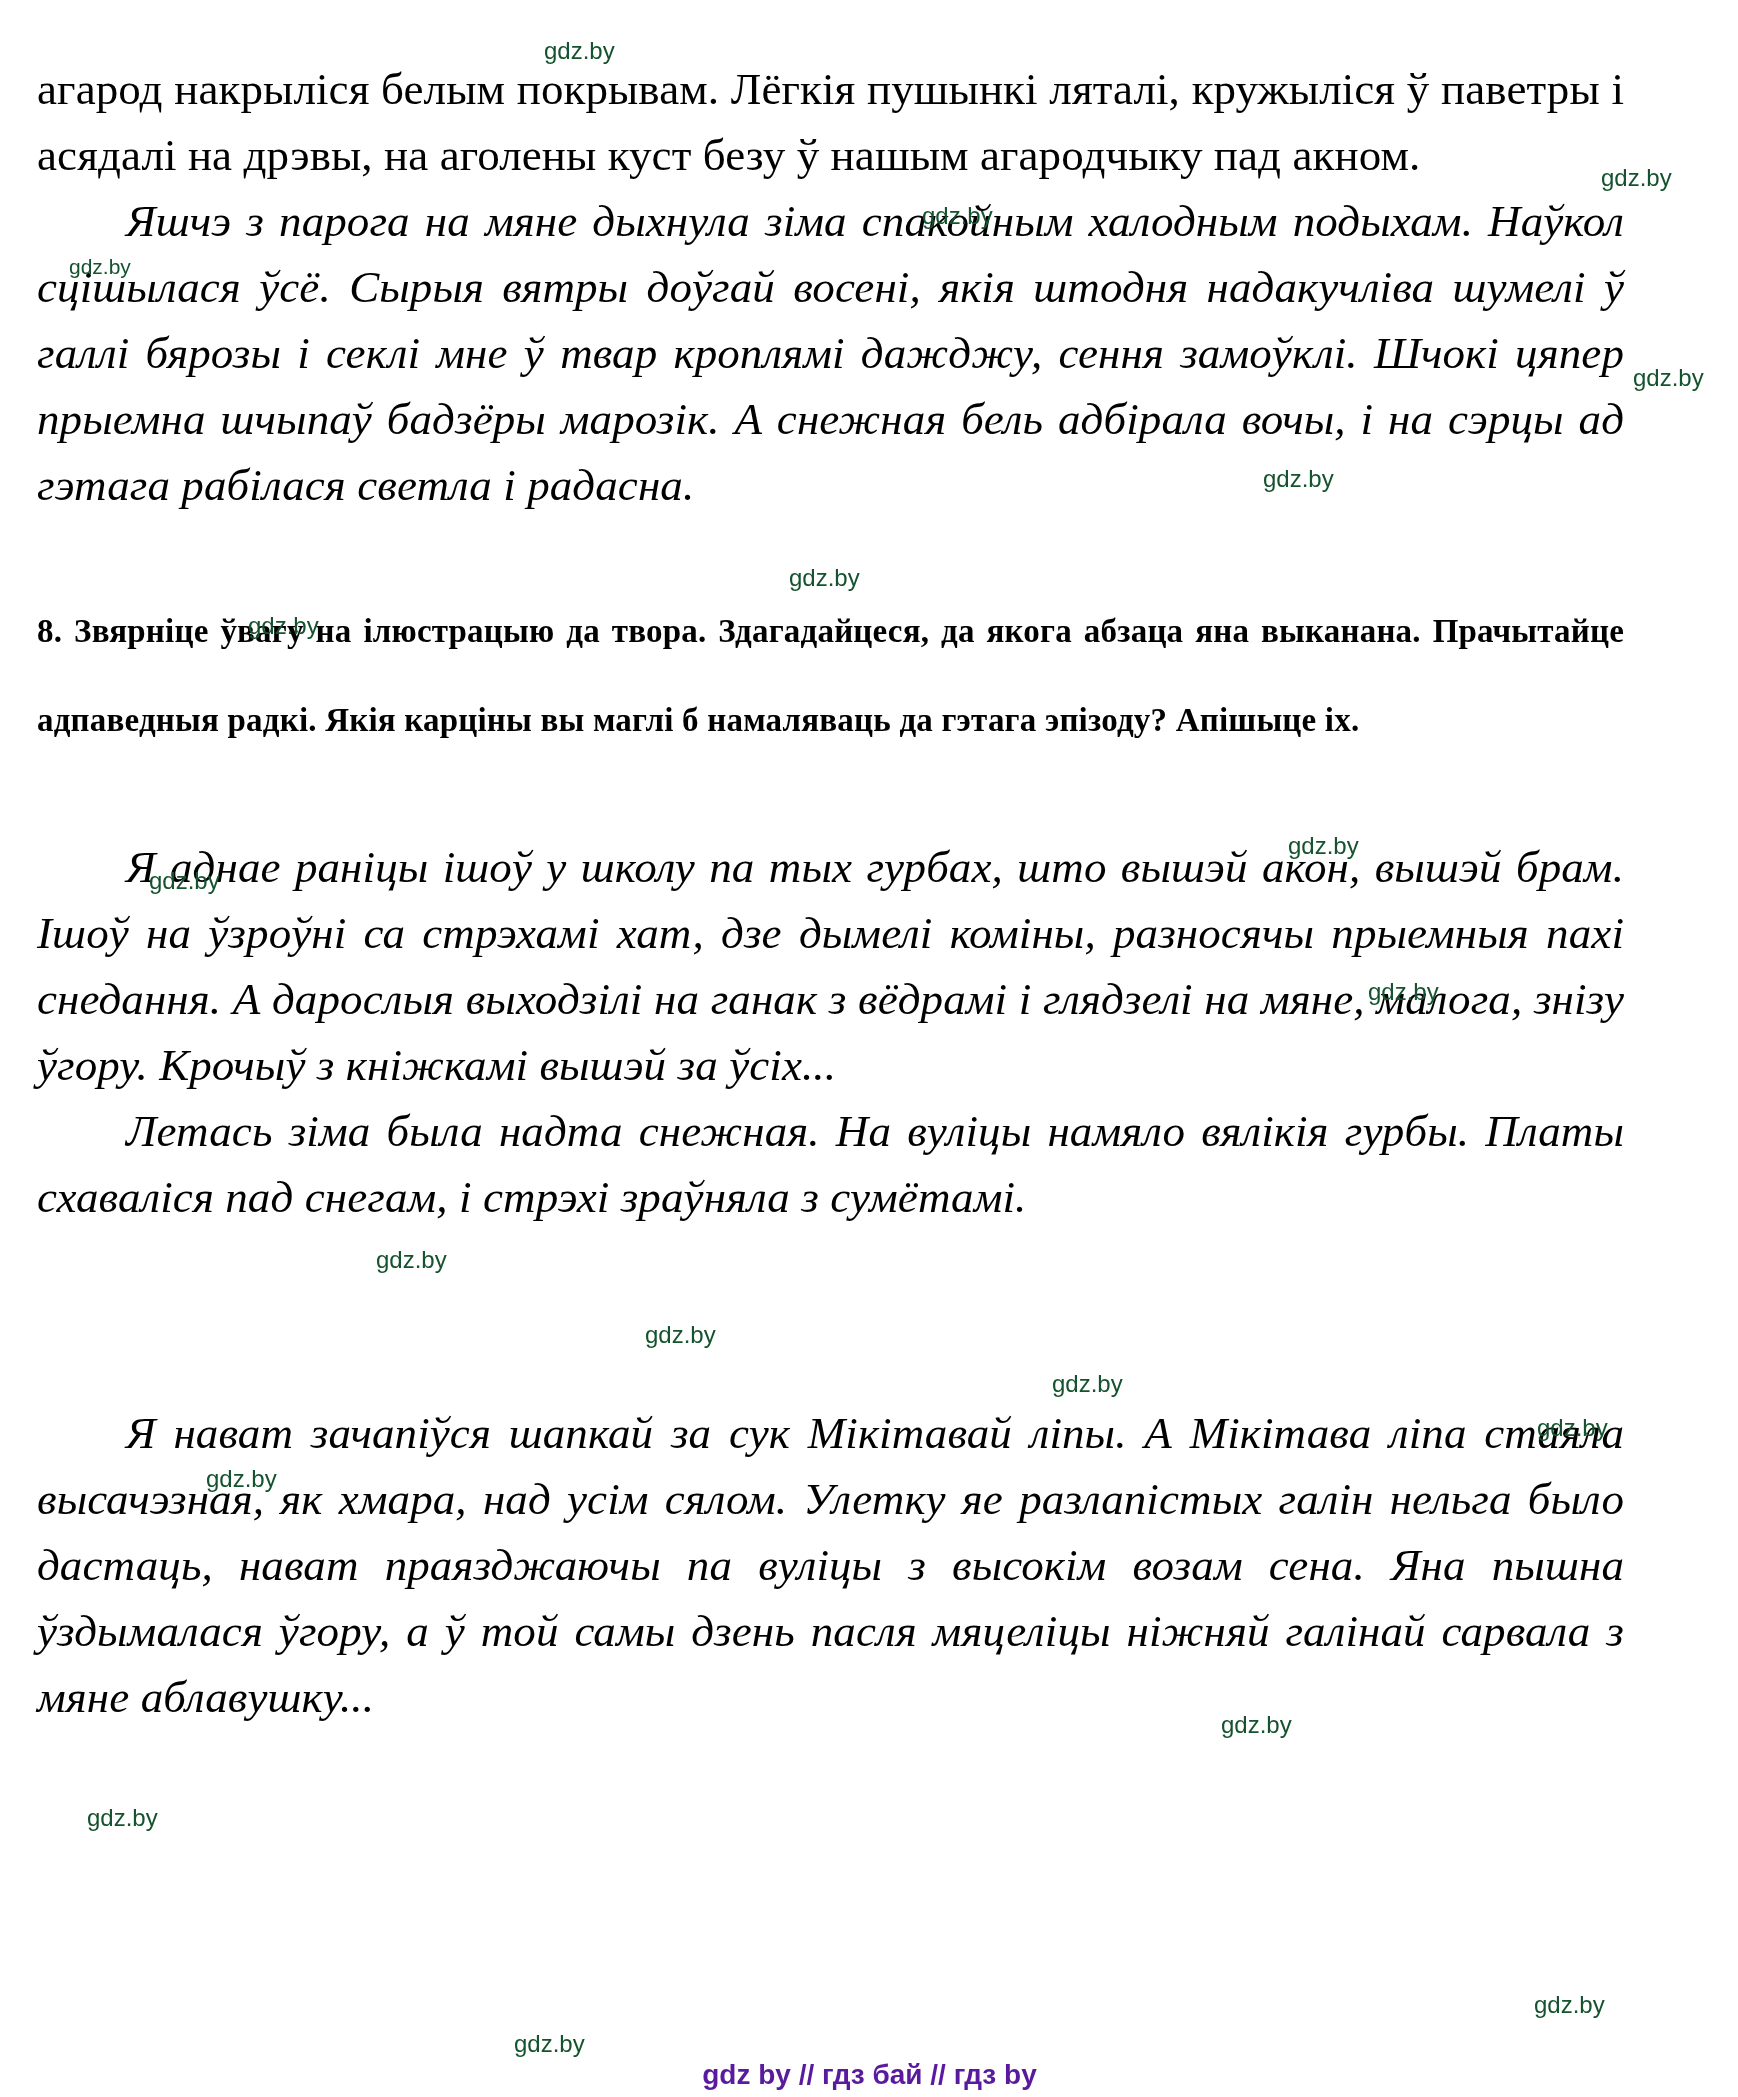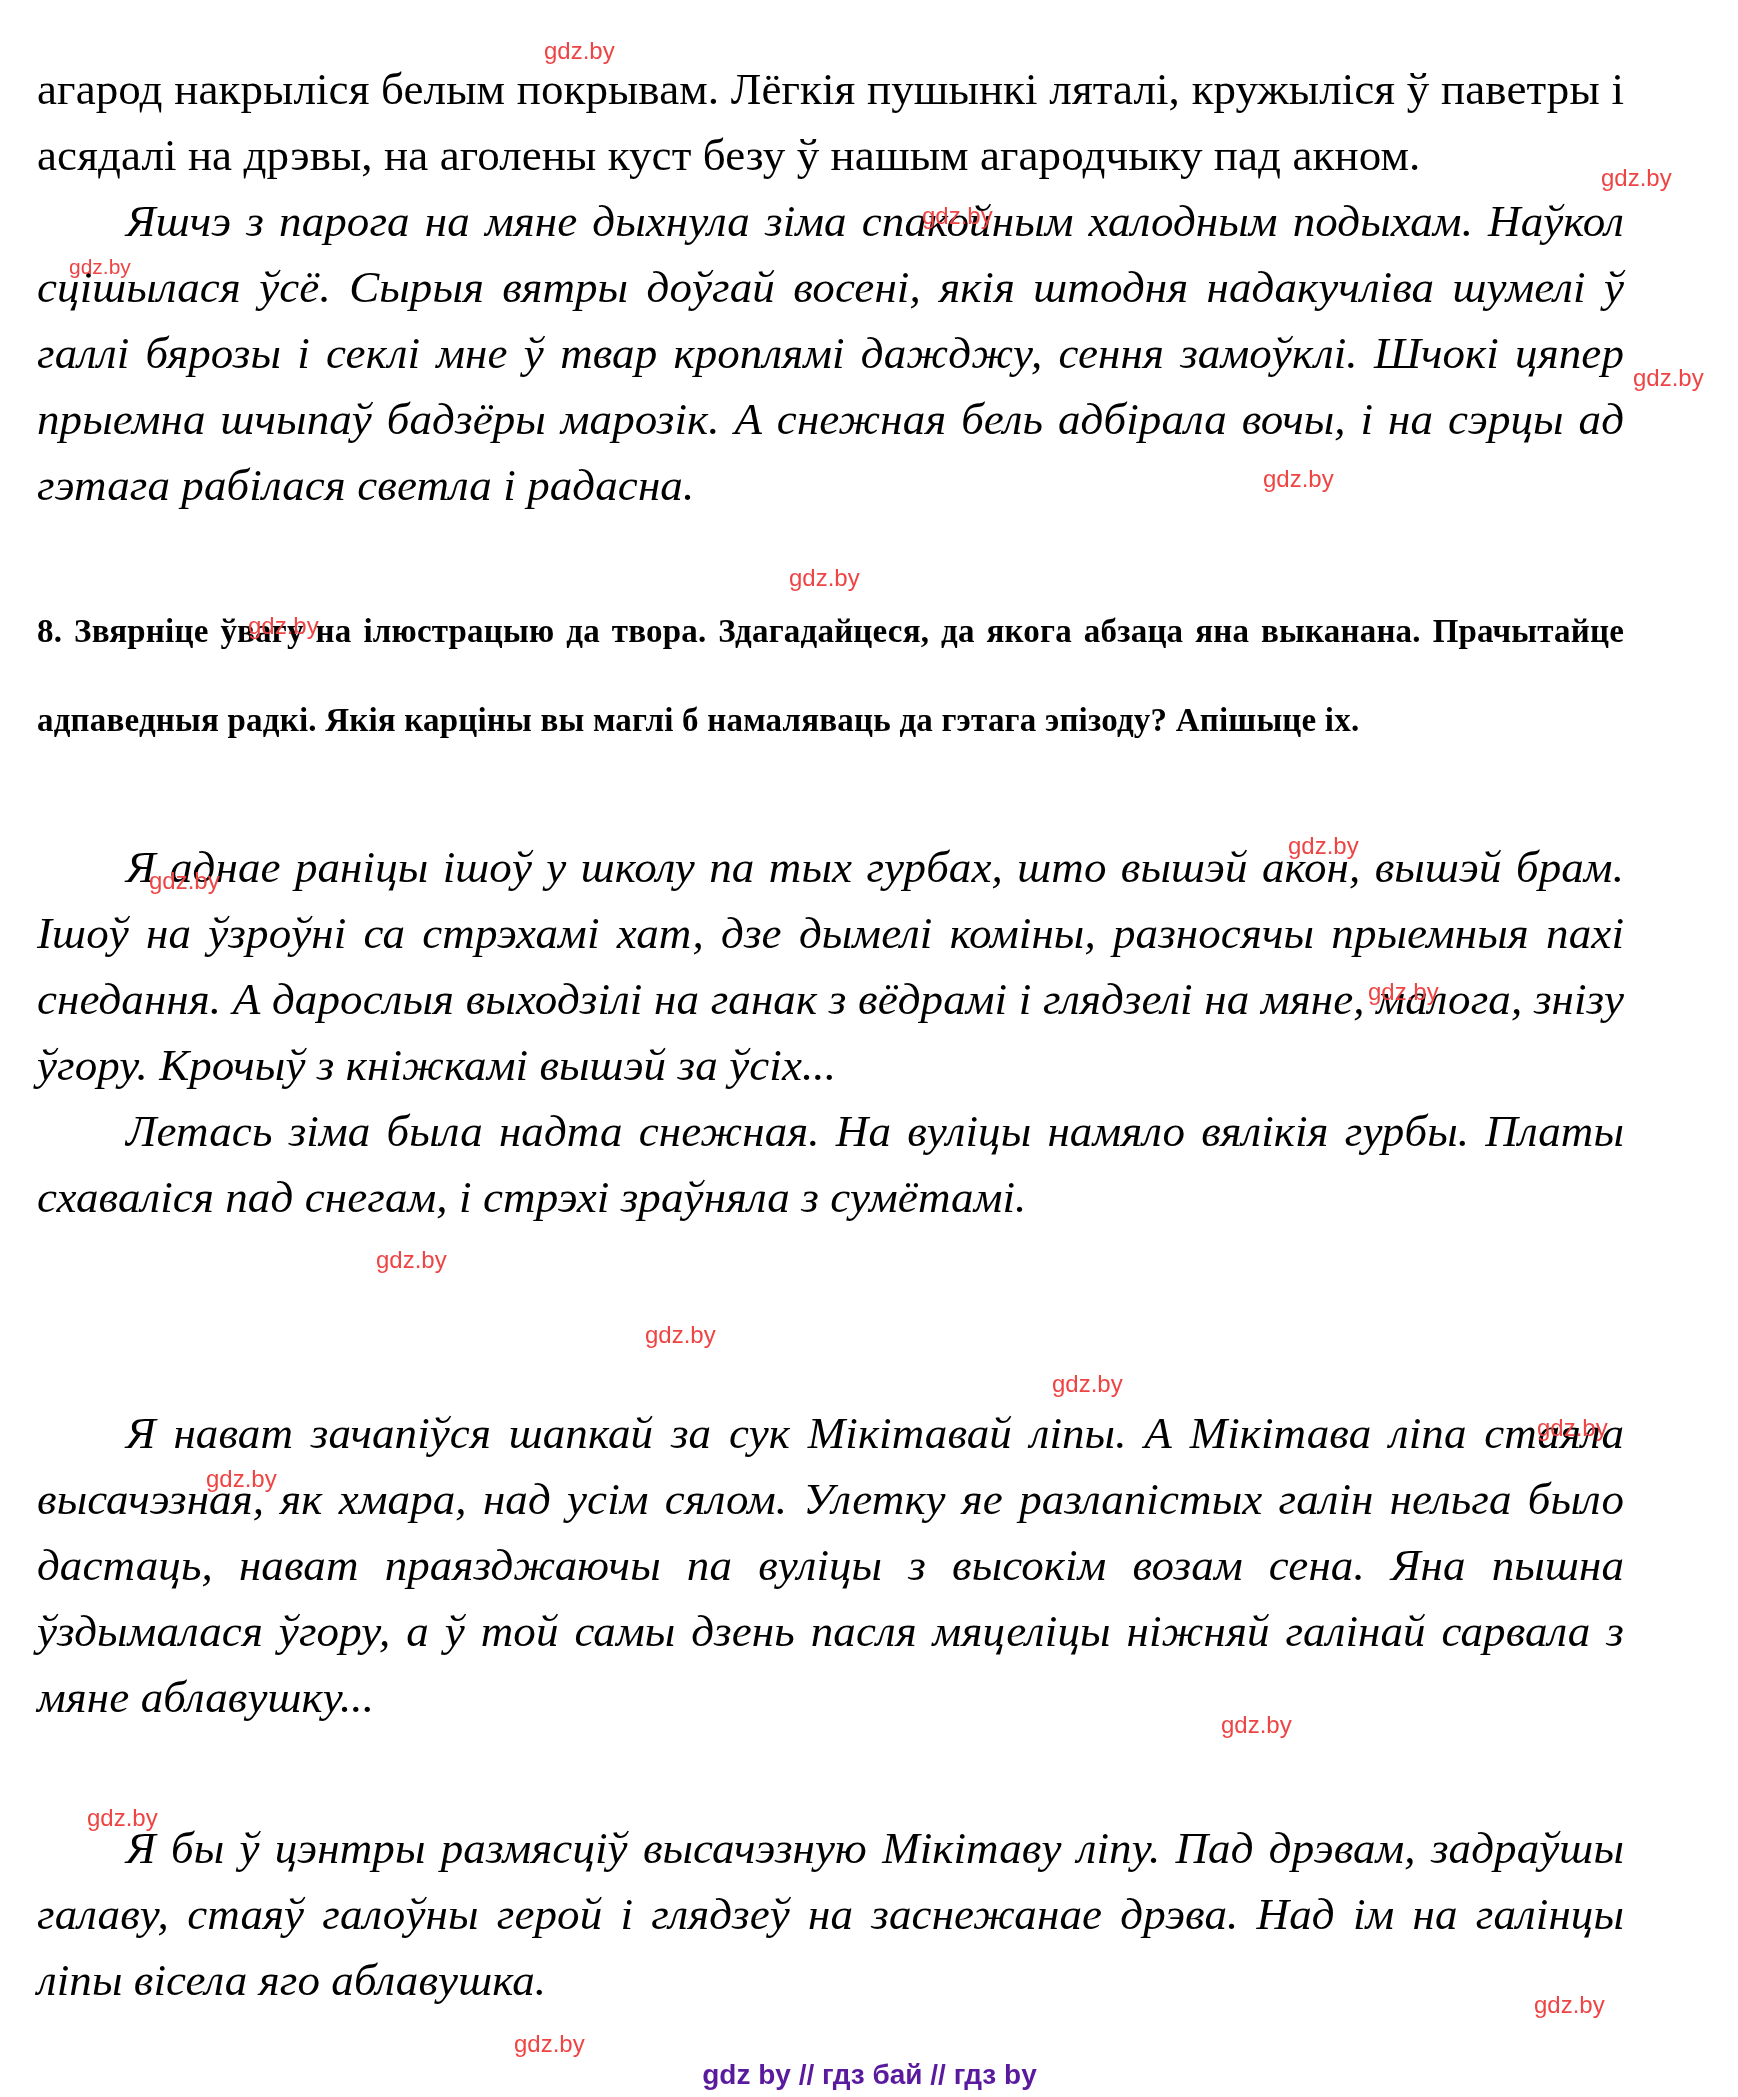--- a/index.html
+++ b/index.html
@@ -73,21 +73,21 @@
   }
   .gap-lg { height: 69px; }
   .gap-xl { height: 85px; }
 
   
   .wm {
     position: absolute;
     font-family: "Liberation Sans", "DejaVu Sans", sans-serif;
     font-size: 23px;
     font-weight: 400;
-    color: #ef4444;
+    color: #14532d;
     white-space: nowrap;
     letter-spacing: 0px;
     text-align: center;
   }
 
   
   .promo-footer {
     position: absolute;
     bottom: 7px;
     left: 0;
@@ -124,21 +124,20 @@
 
     <div class="gap-xl"></div>
 
 
     <div class="gap-xl"></div>
 
     <p class="body-par indent">Я нават зачапіўся шапкай за сук Мікітавай ліпы. А Мікітава ліпа стаяла высачэзная, як хмара, над усім сялом. Улетку яе разлапістых галін нельга было дастаць, нават праязджаючы па вуліцы з высокім возам сена. Яна пышна ўздымалася ўгору, а ў той самы дзень пасля мяцеліцы ніжняй галінай сарвала з мяне аблавушку...</p>
 
     <div class="gap-xl"></div>
 
-    <p class="body-par indent">Я бы ў цэнтры размясціў высачэзную Мікітаву ліпу. Пад дрэвам, задраўшы галаву, стаяў галоўны герой і глядзеў на заснежанае дрэва. Над ім на галінцы ліпы вісела яго аблавушка.</p>
 
   </div>
 
   <div id="watermark-layer">
       <div class="wm" style="left: 544px; top: 37px; font-size: 24px;">gdz.by</div>
       <div class="wm" style="left: 1601px; top: 164px; font-size: 24px;">gdz.by</div>
       <div class="wm" style="left: 922px; top: 202px; font-size: 24px;">gdz.by</div>
       <div class="wm" style="left: 69px; top: 255px; font-size: 21px;">gdz.by</div>
       <div class="wm" style="left: 1633px; top: 364px; font-size: 24px;">gdz.by</div>
       <div class="wm" style="left: 1263px; top: 465px; font-size: 24px;">gdz.by</div>

